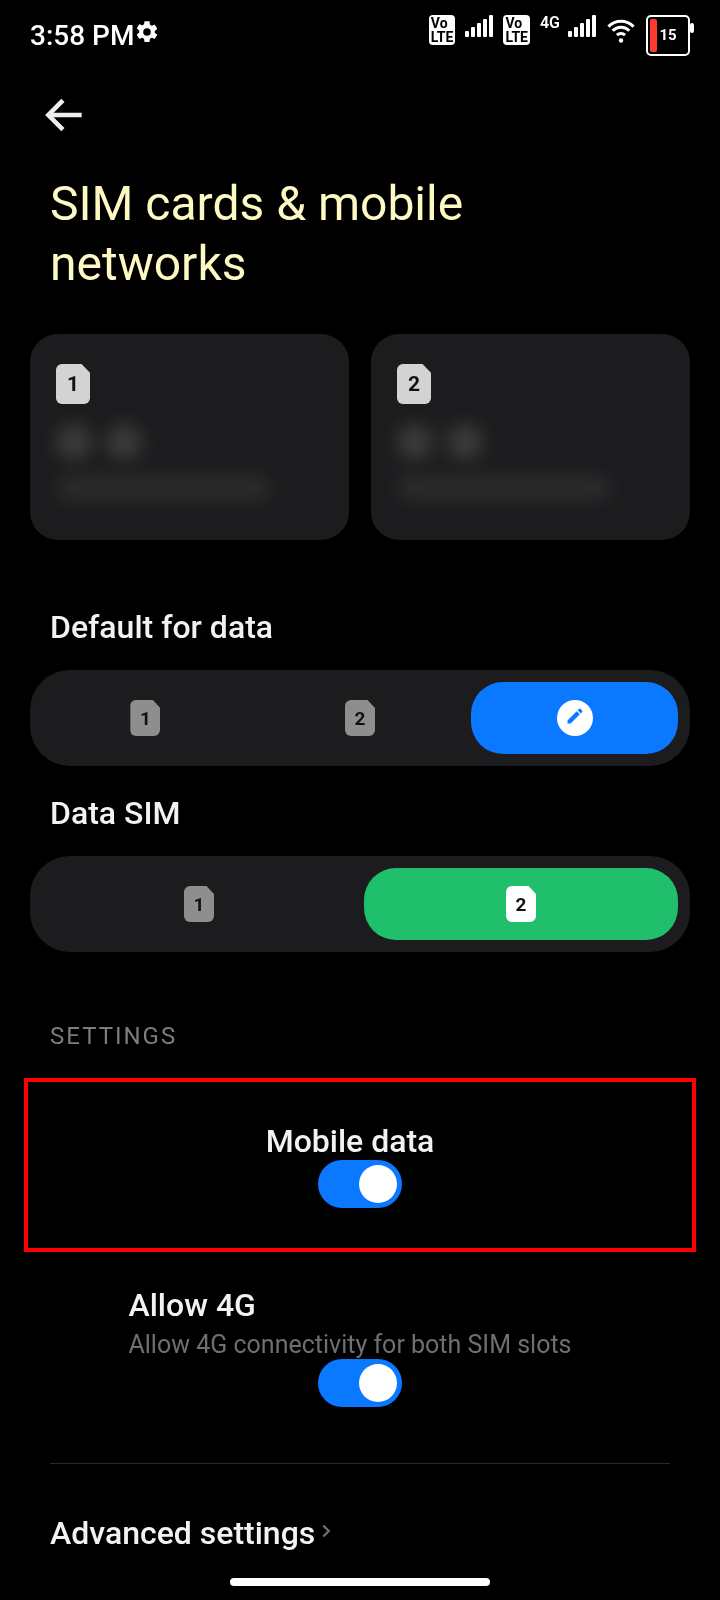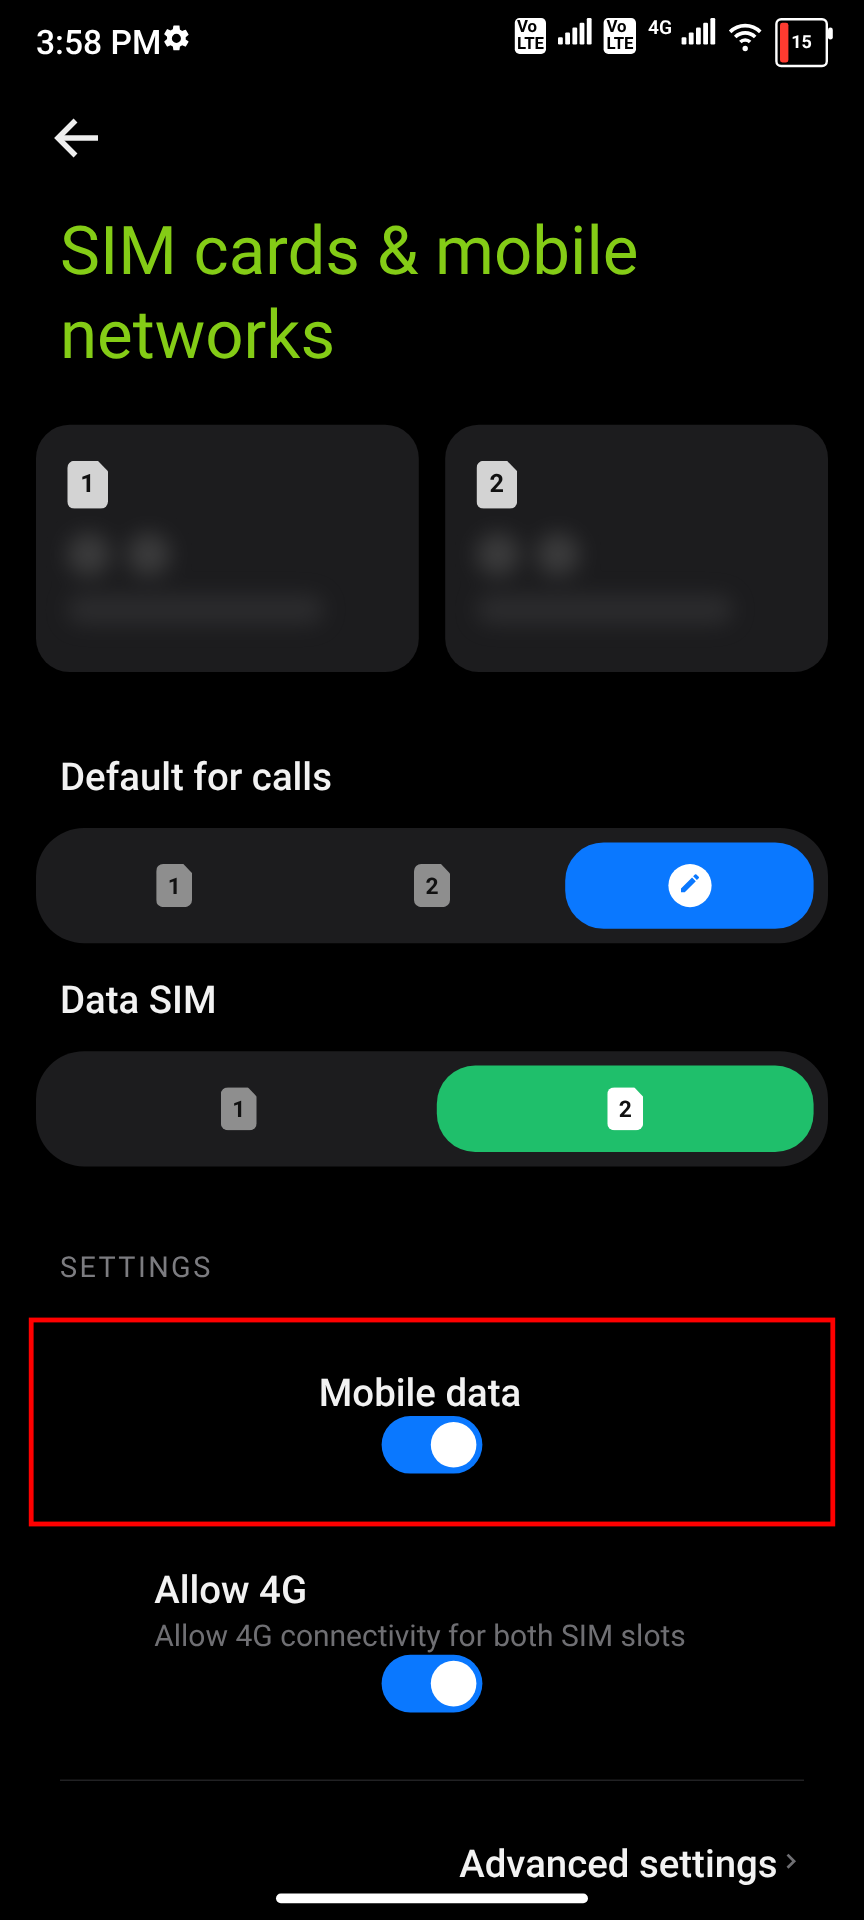--- a/index.html
+++ b/index.html
@@ -23,21 +23,21 @@
   .wifi-icon svg { width:30px; height:30px; fill:#fff;}
   .battery { display:flex; align-items:center; }
   .battery-body { width:44px; height:41px; border:2px solid #fff; border-radius:5px; position:relative; display:flex; align-items:center; justify-content:center;}
   .battery-body::after { content:""; position:absolute; right:-6px; top:6px; width:4px; height:10px; background:#fff; border-radius:2px;}
   .battery-fill { position:absolute; left:2px; top:2px; bottom:2px; width:18%; background:#ff3b30; border-radius:2px;}
   .battery-pct { position:relative; font-size:15px; font-weight:700; color:#fff; z-index:1;}
 
   
   .back-row { padding: 20px 40px 30px; }
   .back-arrow svg { width:50px; height:50px; stroke:#eee; stroke-width:2.2; fill:none; }
-  .page-title { font-size: 56px; font-weight: 400; color:#84cc16; padding: 0 50px 40px; line-height:1.25; }
+  .page-title { font-size: 48px; font-weight: 400; color:#fef9c3; padding: 0 50px 40px; line-height:1.25; }
 
   
   .cards-row { display:flex; gap:22px; padding: 0 30px 40px; }
   .sim-card { flex:1; background:#1c1c1e; border-radius:28px; padding:30px 26px 40px; min-height:190px; position:relative; }
   .sim-badge { width:34px; height:40px; background:#d3d3d3; border-radius:6px; clip-path: polygon(0 0, 75% 0, 100% 22%, 100% 100%, 0 100%); display:flex; align-items:center; justify-content:center; color:#111; font-size:21px; font-weight:700; }
   .sim-blur { margin-top:20px; filter: blur(9px); opacity:.55; }
   .sim-blur .line1 { display:flex; gap:14px; }
   .sim-blur .dot { width:36px; height:36px; background:#555; border-radius:50%; }
   .sim-blur .line2 { margin-top:16px; width:80%; height:24px; background:#3a3a3c; border-radius:12px;}
 
@@ -65,21 +65,21 @@
   .setting-sub { font-size:25px; color:#6f6f73; margin-top:6px; }
   .toggle { width:84px; height:48px; border-radius:24px; background:#3a3a3c; position:relative; flex-shrink:0;}
   .toggle.on { background:#0a78ff; }
   .toggle .knob { position:absolute; top:5px; width:38px; height:38px; background:#fff; border-radius:50%; left:5px; transition:left .2s;}
   .toggle.on .knob { left:41px; }
 
   .highlight-box { border:4px solid #ff0000; margin: 8px 24px 8px; padding: 14px 0; }
 
   .divider { height:1px; background:#2a2a2c; margin: 30px 50px 30px; }
 
-  .adv-row { display:flex; align-items:center; justify-content:flex-end; padding: 20px 50px 40px; }
+  .adv-row { display:flex; align-items:center; justify-content:flex-start; padding: 20px 50px 40px; }
   .adv-title { font-size:32px; font-weight:500; color:#f2f2f2;}
   .chevron svg { width:22px; height:22px; stroke:#6f6f73; stroke-width:2.5; fill:none;}
 
   .home-indicator { position:absolute; bottom:14px; left:50%; transform:translateX(-50%); width:260px; height:8px; background:#fff; border-radius:4px; }
 </style>
 </head>
 <body>
 
 <div class="screen">
 
@@ -151,21 +151,21 @@
       <div class="sim-blur">
         <div class="line1">
             <div class="dot"></div>
             <div class="dot"></div>
           </div>
         <div class="line2"></div>
       </div>
     </div>
   </div>
 
-  <div class="section-label">Default for calls</div>
+  <div class="section-label">Default for data</div>
   <div class="segmented">
     <div class="seg-option sim-option">
       <div class="sim-badge">1</div>
     </div>
     <div class="seg-option sim-option">
       <div class="sim-badge">2</div>
     </div>
     <div class="seg-option edit-option active">
       <div class="edit-circle">
         <span>

